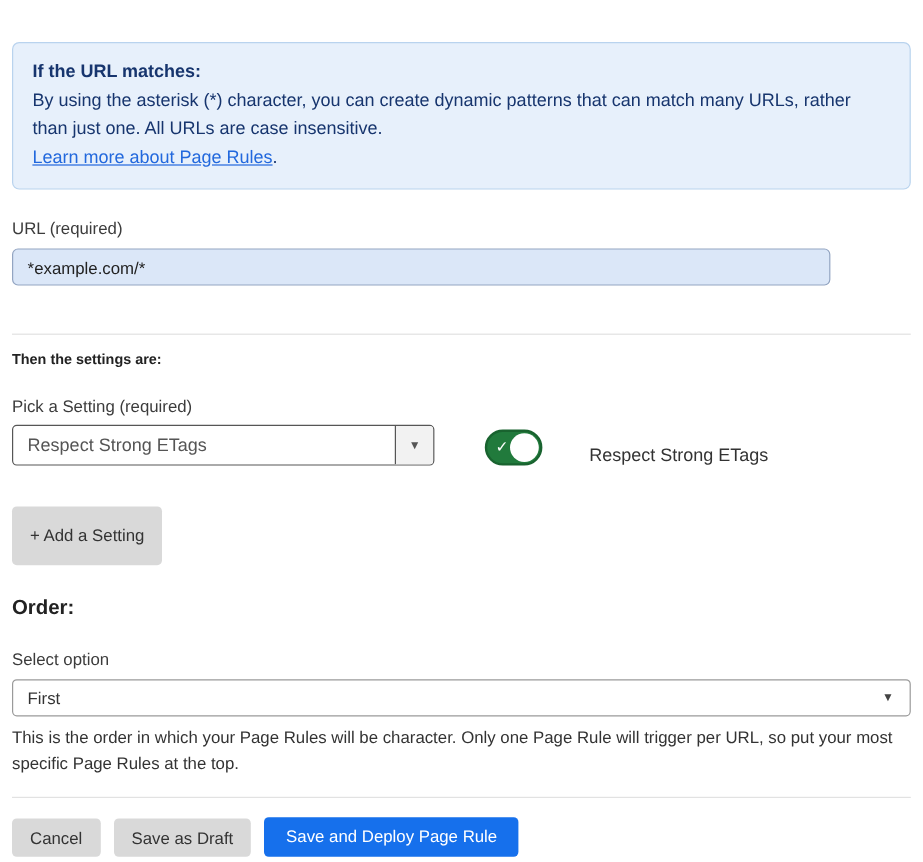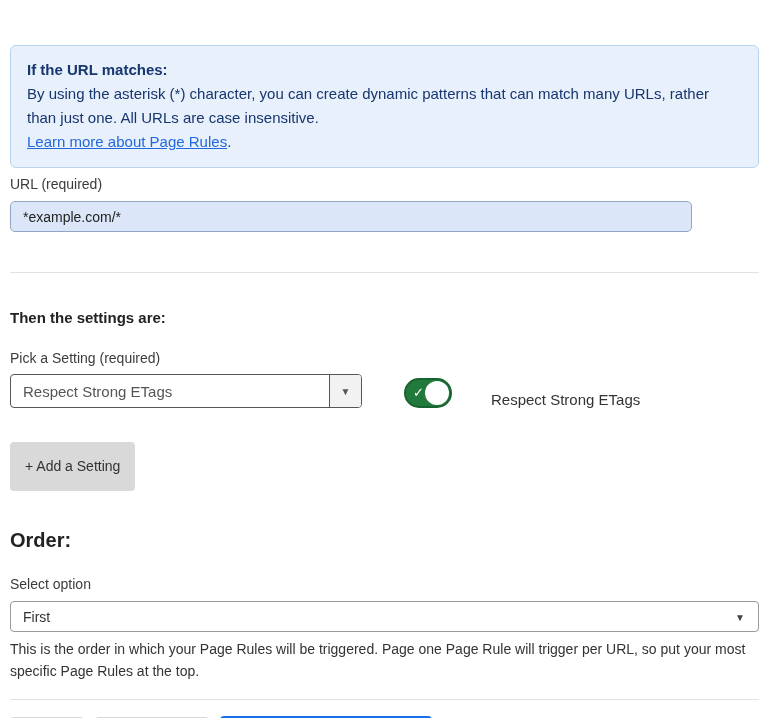--- a/index.html
+++ b/index.html
@@ -11,37 +11,37 @@
     overflow: hidden;
   }
   .page { padding: 12px 10px 0 10px; width: 769px; }
 
   .page-title {
     font-size: 21px; font-weight: 700; color: #2f2f2f;
     letter-spacing: .1px;
   }
 
   .info-box {
-    margin-top: 33px;
+    margin-top: 23px;
     background: #e7f0fb;
     border: 1px solid #b9d3ee;
     border-radius: 6px;
     padding: 12px 16px 13px 16px;
     color: #17356e;
     font-size: 15px;
     line-height: 24px;
     width: 749px;
   }
   .info-box .info-heading { font-weight: 700; }
   .info-box a.info-link {
     color: #2268dd; text-decoration: underline; cursor: pointer;
   }
 
   .field-label {
-    font-size: 14px; color: #3c3c3c; margin-top: 8px;
+    font-size: 14px; color: #3c3c3c; margin-top: 24px;
   }
 
   .url-input {
     margin-top: 9px;
     width: 682px; height: 31px;
     background: #dbe7f8;
     border: 1px solid #93a5c2;
     border-radius: 5px;
     padding: 0 12px;
     font-size: 14px; color: #222;
@@ -50,22 +50,22 @@
     display: block;
   }
 
   .divider {
     margin-top: 40px;
     border: none; border-top: 1px solid #e2e2e2;
     width: 749px; height: 0;
   }
 
   .section-heading {
-    margin-top: 36px;
-    font-size: 15px; font-weight: 700; color: #222;
+    margin-top: 13px;
+    font-size: 12px; font-weight: 700; color: #222;
   }
 
   .picker-label { margin-top: 24px; }
 
   .setting-row {
     margin-top: 8px;
     display: flex; align-items: flex-end; gap: 24px;
   }
 
   .setting-dropdown {
@@ -118,21 +118,21 @@
     display: inline-block;
     border: none; border-radius: 4px;
     font-size: 14px; color: #333;
     background: #d9d9d9;
     padding: 0 15px; height: 32px; line-height: 32px;
     cursor: pointer;
     font-family: "Liberation Sans", sans-serif;
   }
   .add-setting-btn { margin-top: 34px; height: 49px; line-height: 31px; }
 
-  .order-heading { margin-top: 38px; font-size: 20px; }
+  .order-heading { margin-top: 26px; font-size: 17px; }
   .order-select-label { margin-top: 24px; }
 
   .order-select {
     margin-top: 9px;
     width: 749px; height: 31px;
     border: 1px solid #9a9a9a;
     border-radius: 4px;
     background: #fff;
     display: flex; align-items: center;
     padding: 12px 12px;
@@ -204,21 +204,21 @@
 
   <div class="section-heading order-heading">Order:</div>
 
   <div class="field-label order-select-label">Select option</div>
 
   <div class="order-select">
     <span>First</span>
     <span class="select-chevron">▼</span>
   </div>
 
-  <div class="help-text">This is the order in which your Page Rules will be triggered. Page one Page Rule will trigger per URL, so put your most specific Page Rules at the top.</div>
+  <div class="help-text">This is the order in which your Page Rules will be character. Only one Page Rule will trigger per URL, so put your most specific Page Rules at the top.</div>
 
   <hr class="divider footer-divider">
 
   <div class="footer-actions">
     <button class="btn">Cancel</button>
     <button class="btn">Save as Draft</button>
     <button class="btn primary-btn">Save and Deploy Page Rule</button>
   </div>
 
 </div>

